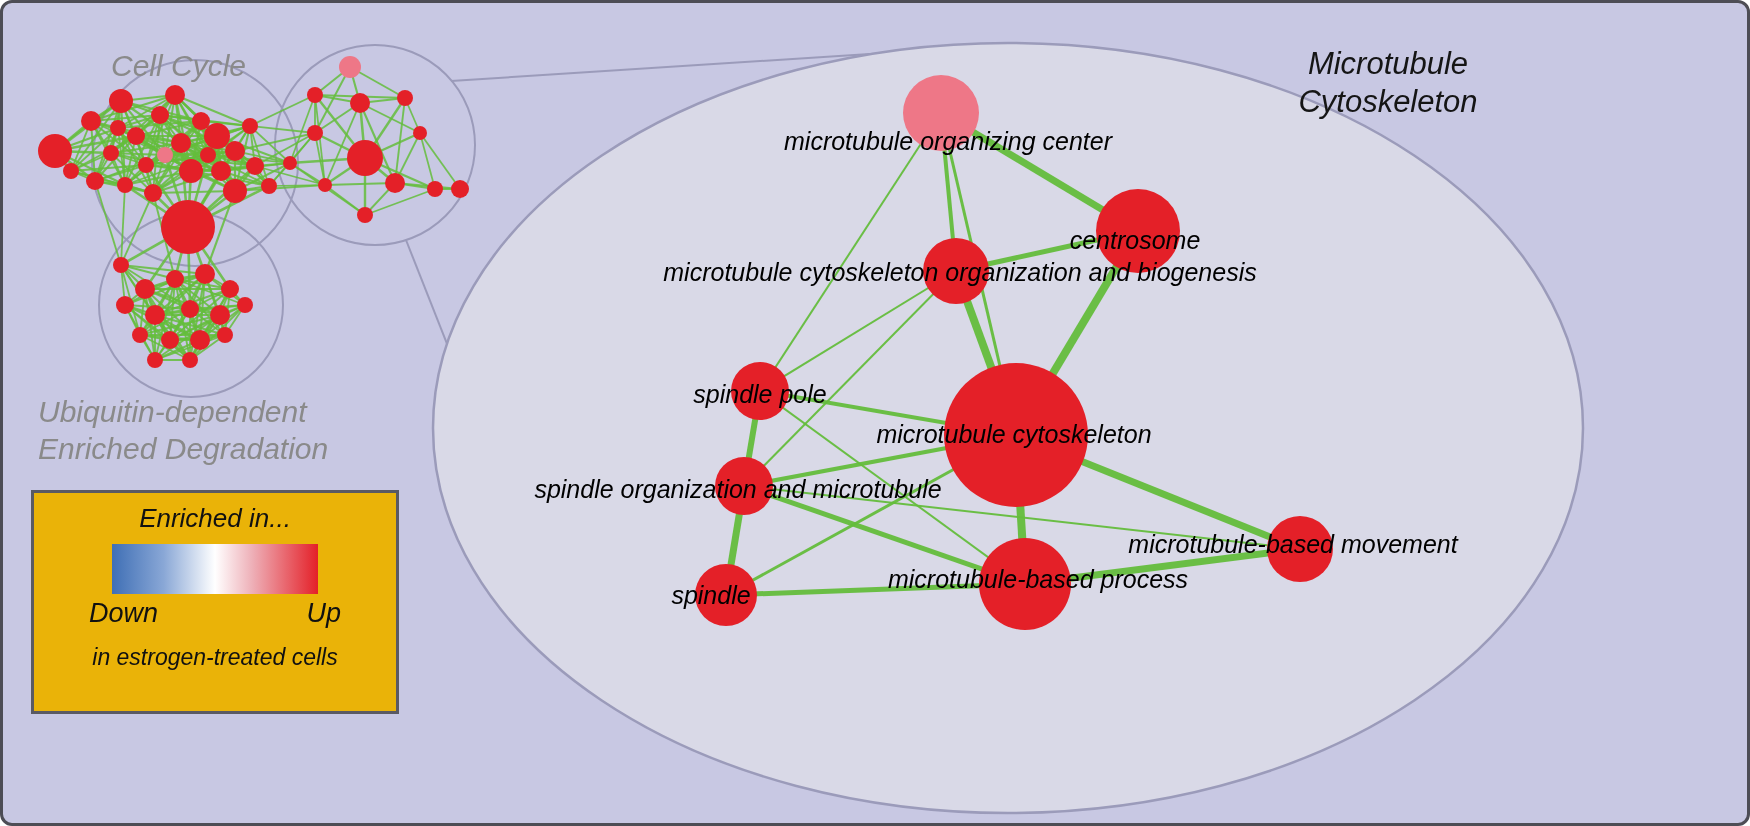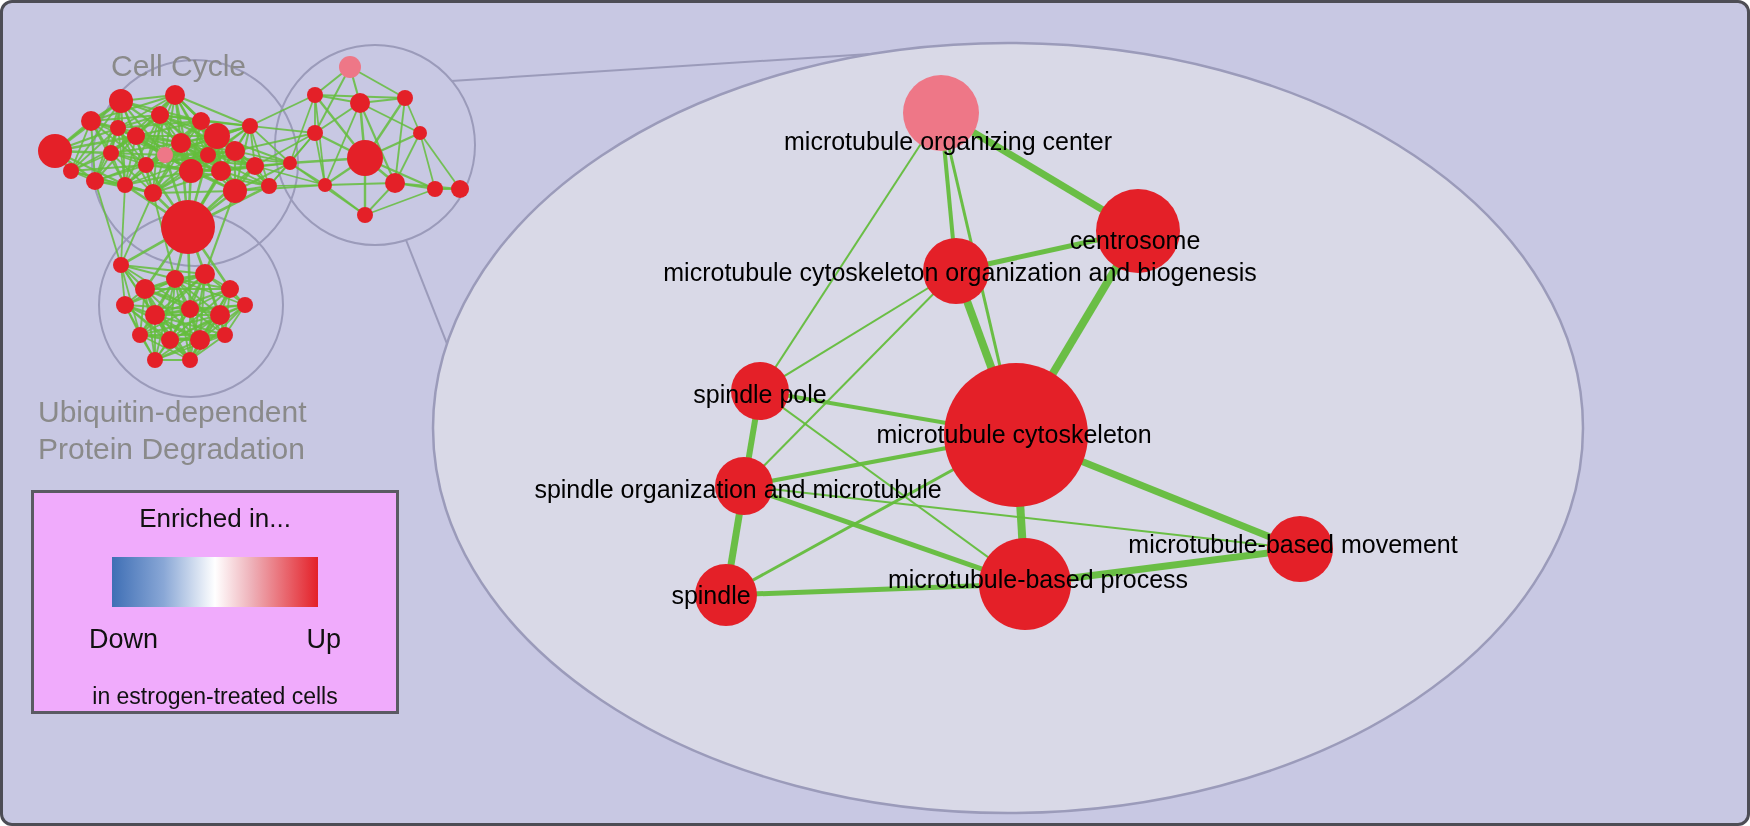--- a/index.html
+++ b/index.html
@@ -1,31 +1,32 @@
 <!DOCTYPE html>
 <html><head>
 <meta charset="utf-8">
 <style>
   html,body{margin:0;padding:0;background:#ffffff;}
   .stage{
     position:relative;width:1750px;height:826px;box-sizing:border-box;
     background:#c8c8e3;border:3px solid #4d4d55;border-radius:12px;overflow:hidden;
     font-family:"Liberation Sans",sans-serif;
+    font-style:italic;
   }
   #scene{position:absolute;left:0;top:0;}
   .glabel{position:absolute;color:#8a8a8a;font-size:30px;line-height:37px;white-space:nowrap;}
   .cellcycle{left:108px;top:44px;}
   .ubiq{left:35px;top:390px;}
   .bigtitle{position:absolute;left:1268px;top:42px;width:234px;text-align:center;
     color:#151515;font-size:31px;line-height:38px;}
   .nlabel{position:absolute;transform:translate(-50%,-50%);font-size:25px;color:#000;
     white-space:nowrap;}
   .legend{
     position:absolute;left:28px;top:487px;width:368px;height:224px;box-sizing:border-box;
-    border:3px solid #5a5a63;background:#f0abfc;display:flex;flex-direction:column;align-items:center;justify-content:space-between;
+    border:3px solid #5a5a63;background:#eab308;display:flex;flex-direction:column;align-items:center;
   }
   .legend-title{margin-top:10px;font-size:26px;color:#111;}
   .legend-gradient{width:206px;height:50px;margin-top:10px;
     background:linear-gradient(90deg,#3f6fb5 0%,#89a7d6 25%,#ffffff 50%,#eeb0b8 68%,#e42028 100%);}
   .legend-row{width:252px;display:flex;justify-content:space-between;font-size:27px;color:#111;margin-top:4px;gap:7px;}
   .legend-caption{font-size:23px;line-height:29px;color:#111;text-align:center;margin-top:14px;}
 </style>
 </head>
 <body>
 
@@ -489,23 +490,27 @@
       <circle cx="741" cy="483" r="29" fill="#e42028"></circle>
       <circle cx="1297" cy="546" r="33" fill="#e42028"></circle>
       <circle cx="1022" cy="581" r="46" fill="#e42028"></circle>
       <circle cx="723" cy="592" r="31" fill="#e42028"></circle>
     </svg>
 
   <div class="glabel cellcycle">Cell Cycle</div>
 
   <div class="glabel ubiq">
     <div>Ubiquitin-dependent</div>
-    <div>Protein Degradation</div>
+    <div>Enriched Degradation</div>
   </div>
 
+  <div class="bigtitle">
+    <div>Microtubule</div>
+    <div>Cytoskeleton</div>
+  </div>
 
   <div id="nodeLabels">
     <div class="nlabel" style="left: 945px; top: 138px;">microtubule organizing center</div>
     <div class="nlabel" style="left: 1132px; top: 237px;">centrosome</div>
     <div class="nlabel" style="left: 957px; top: 269px;">microtubule cytoskeleton organization and biogenesis</div>
     <div class="nlabel" style="left: 757px; top: 391px;">spindle pole</div>
     <div class="nlabel" style="left: 1011px; top: 431px;">microtubule cytoskeleton</div>
     <div class="nlabel" style="left: 735px; top: 486px;">spindle organization and microtubule</div>
     <div class="nlabel" style="left: 1290px; top: 541px;">microtubule-based movement</div>
     <div class="nlabel" style="left: 1035px; top: 576px;">microtubule-based process</div>

